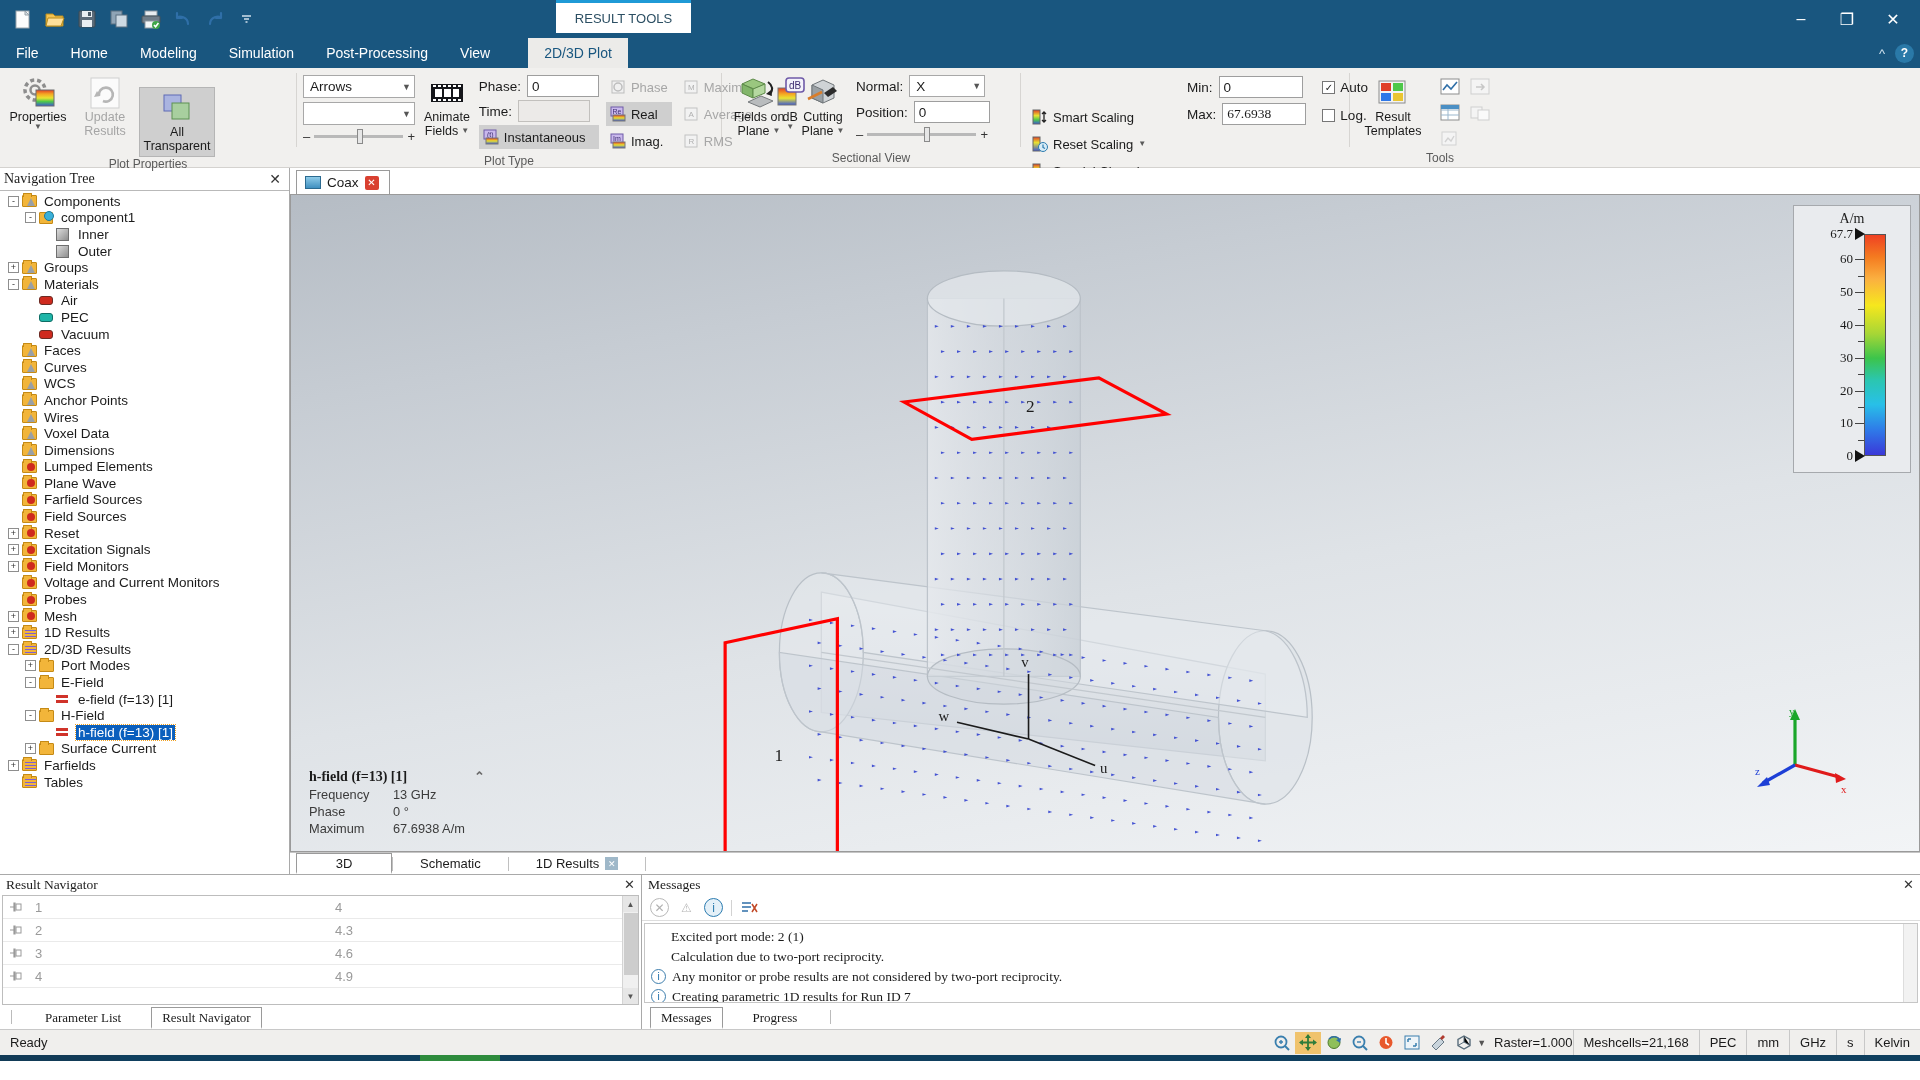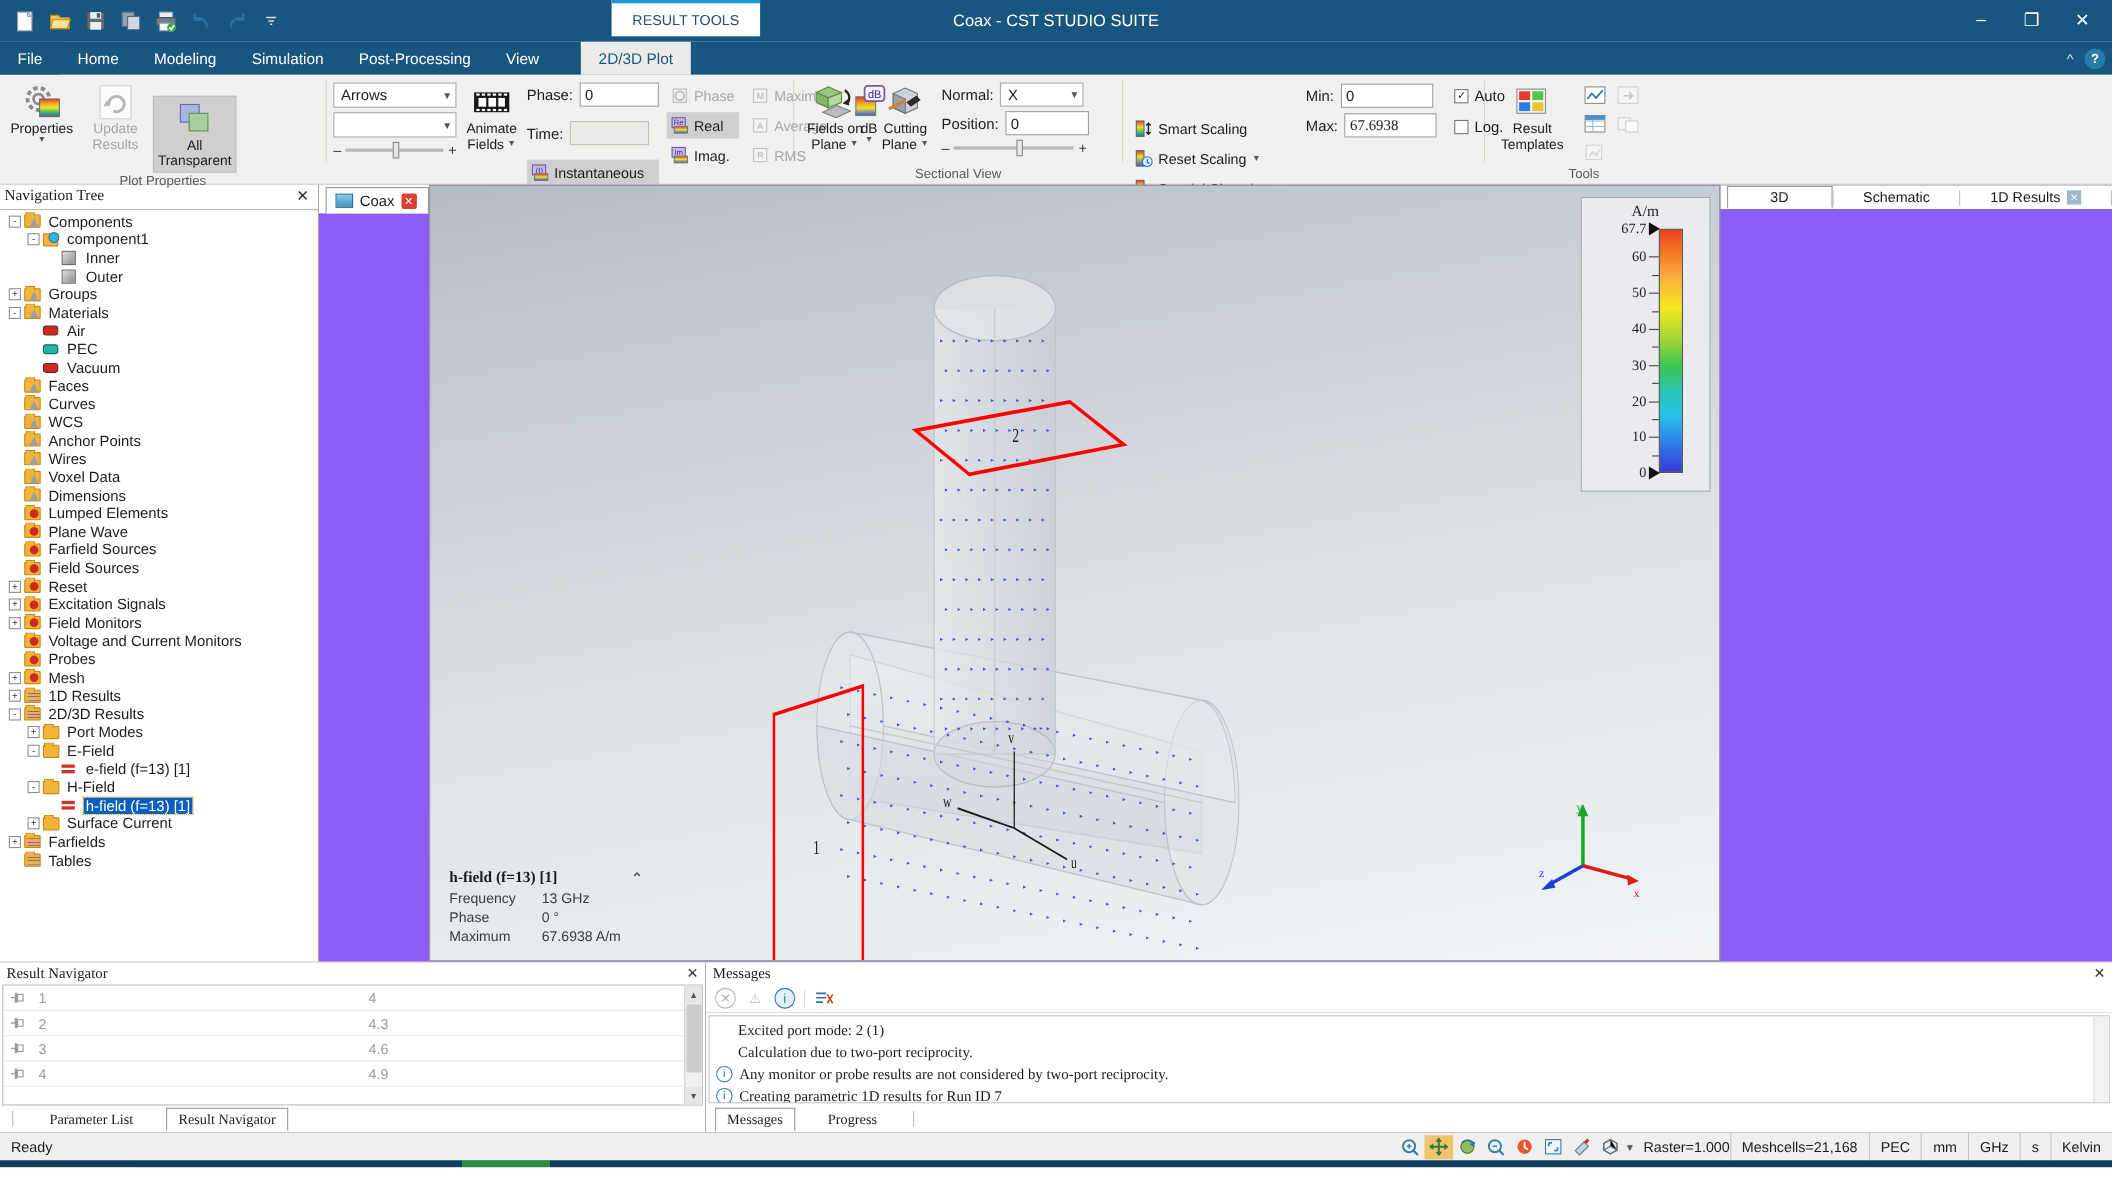--- a/index.html
+++ b/index.html
@@ -141,21 +141,21 @@
   .folder.plain::after { content:none; }
   .cube { width:13px; height:13px; background: linear-gradient(135deg,#dcdcdc,#8e8e8e); border:1px solid #6f6f6f; }
   .mat { width:14px; height:9px; border-radius:3px; border:1px solid #6b2b24; }
   .arrow2 { width:14px; height:12px; position:relative; }
   .arrow2::before, .arrow2::after { content:""; position:absolute; left:0; width:12px; height:3px; background:#d0332a; }
   .arrow2::before { top:2px; } .arrow2::after { top:7px; }
   .comp-icon { width:14px; height:12px; background:#f2b53a; border:1px solid #c58a15; position:relative; border-radius:1px;}
   .comp-icon::after { content:""; position:absolute; right:-2px; top:-2px; width:8px; height:8px; border-radius:50%; background:#3bb0d8; border:1px solid #1d7a9c;}
 
   
-  .viewarea { flex: 1; display: flex; background: #8b5cf6; position: relative; }
+  .viewarea { flex: 1; display: flex; flex-direction: column; background: #737373; position: relative; }
   .viewtabs { height: 26px; background: #ffffff; display: flex; align-items: flex-end; padding-left: 6px; }
   .vtab {
     display:flex; align-items:center; gap:6px; height: 24px; padding: 0 10px 0 8px;
     border: 1px solid #9a9a9a; border-bottom: none; background: #e9e9e9; font-size: 13.5px; cursor:pointer;
   }
   .vtab.active { background: #ffffff; }
   .vtab .tabclose { width:14px; height:14px; background:#d94030; color:#fff; font-size:10px;
                     display:flex; align-items:center; justify-content:center; border-radius:2px; }
   .tabicon { width:16px; height:13px; background: linear-gradient(#8ecbe8,#3f8fc0); border:1px solid #2b6a90; }
 
@@ -309,21 +309,20 @@
       <svg width="19" height="18">
           <path d="M4 14 C4 7 13 5 15 8 M15 8 L15 3 M15 8 L10 8" stroke="#2f6fa8" stroke-width="2.2" fill="none" stroke-linecap="round"></path>
         </svg>
     </div>
     <div class="qat-btn">
       <svg width="12" height="12">
           <path d="M1 3h9M3 6h5M4.5 9h2" stroke="#cfe0ec" stroke-width="1.4"></path>
         </svg>
     </div>
   </div>
-  <div class="win-title">Coax - CST STUDIO SUITE</div>
   <div class="ctx-tab">RESULT TOOLS</div>
   <div class="win-ctrls">
     <div class="win-ctrl">–</div>
     <div class="win-ctrl">❐</div>
     <div class="win-ctrl close">✕</div>
   </div>
 </div>
 
 <div class="menubar">
   <div class="menu-item file">File</div>
@@ -436,21 +435,21 @@
               </g>
             </svg>
         </div>
         <span>Animate</span>
         <span style="display:flex;align-items:center;gap:3px;">
           <span>Fields</span>
           <span class="caret-sm">▼</span>
         </span>
       </div>
 
-      <div style="display:flex;flex-direction:column;gap:13px;padding-top:2px;">
+      <div style="display:flex;flex-direction:column;gap:3px;padding-top:2px;">
         <div style="display:flex;align-items:center;gap:6px;">
           <span class="lbl">Phase:</span>
           <div class="tfield" style="width:72px;">
               <span>0</span>
             </div>
         </div>
         <div style="display:flex;align-items:center;gap:6px;">
           <span class="lbl">Time:</span>
           <div class="tfield gray" style="width:72px;">
               <span></span>

